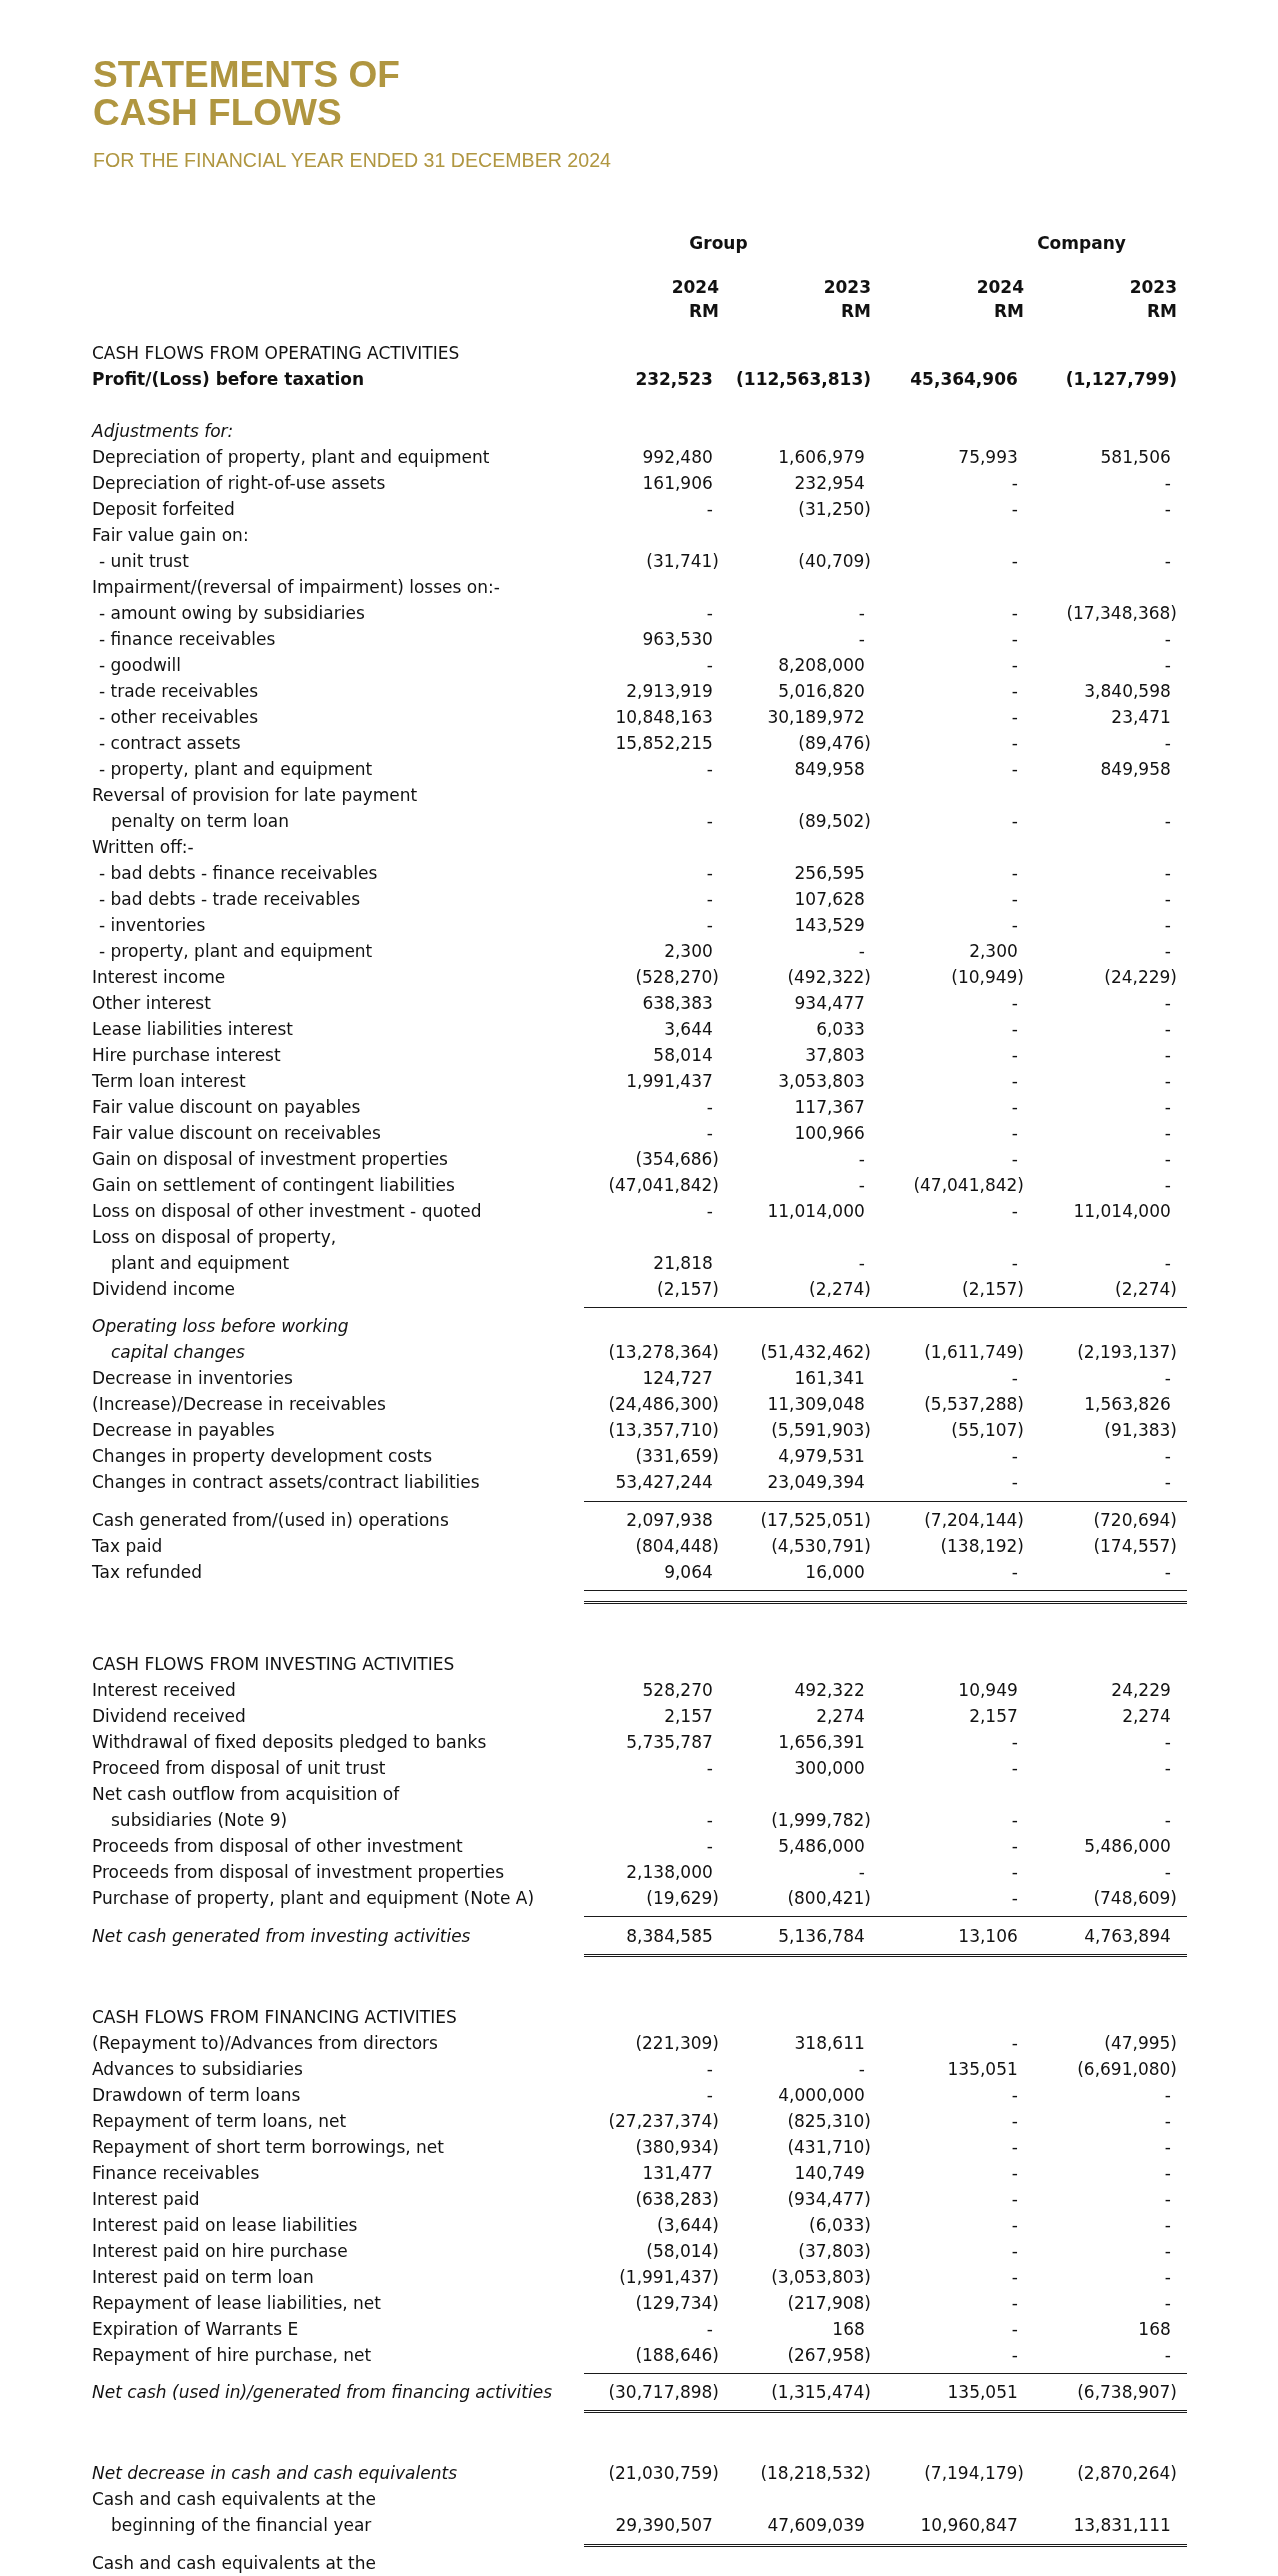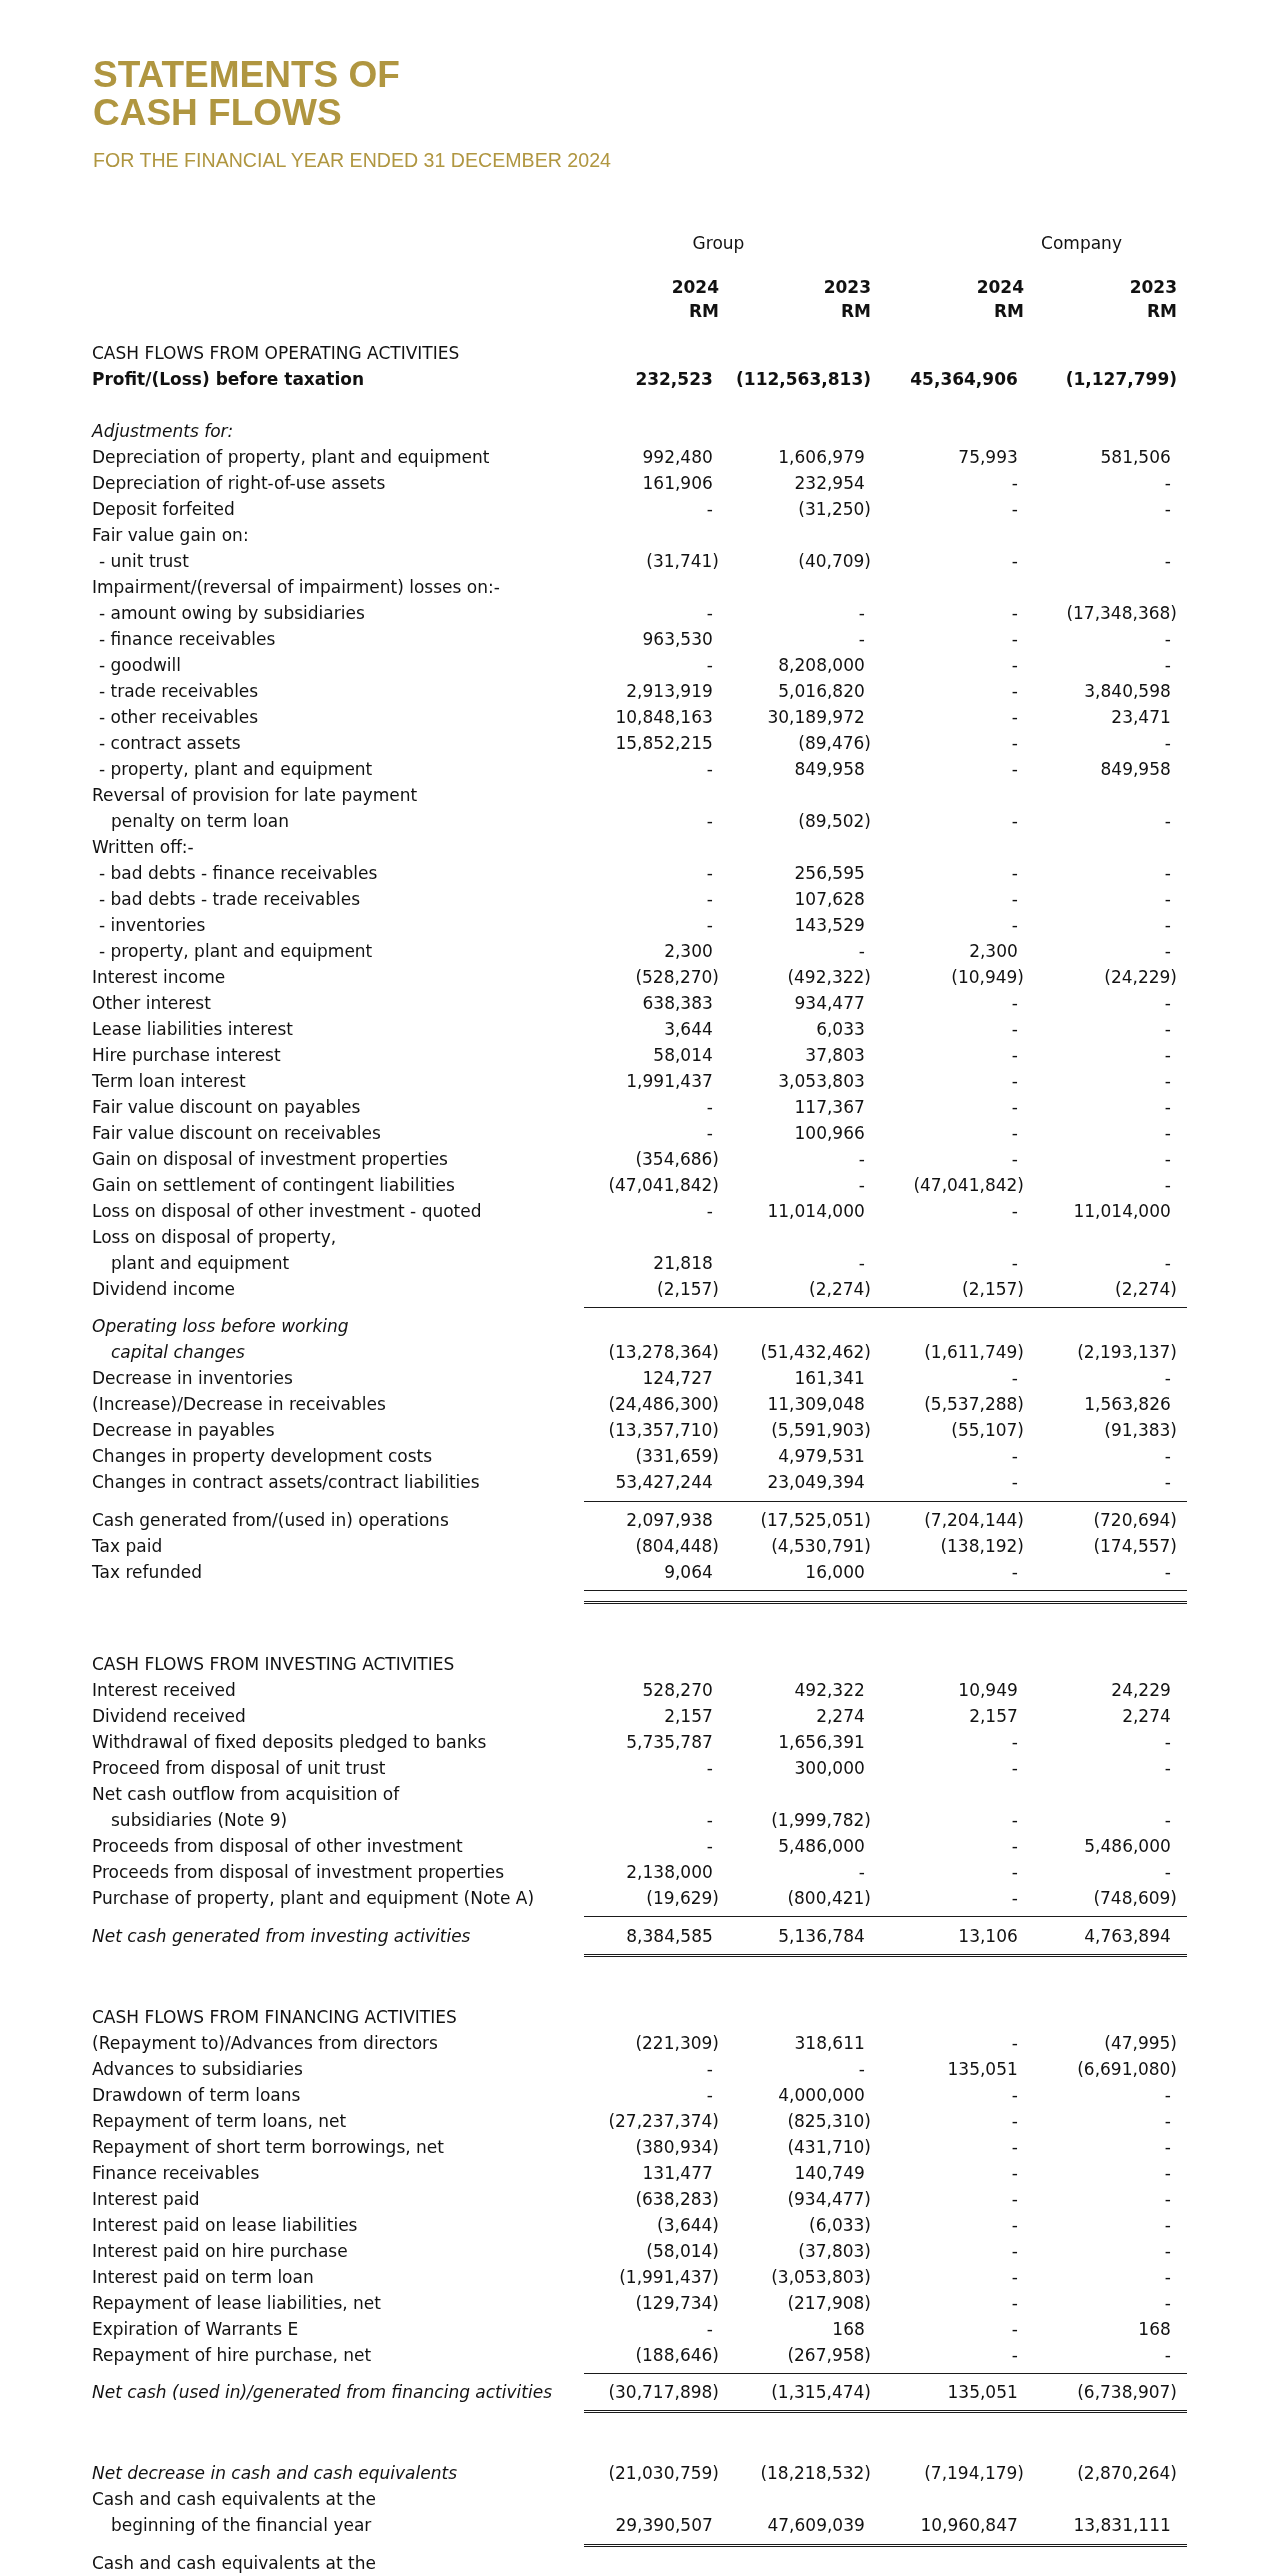--- a/index.html
+++ b/index.html
@@ -52,21 +52,21 @@
   .c2 { left: 875px; }
   .c3 { left: 1028px; }
   .cell.pos { padding-right: 6.2px; }
 
   .row.bold { font-weight: bold; padding-left: 34px; }
   .row.italic .label { font-style: italic; text-align: right; }
   .row.section .label { font-weight: normal; }
   .row.hdr { font-weight: bold; }
   .row.hdr .cell { padding-right: 0; margin-top: 16px; }
   .row.group-hdr .grp {
-    position: absolute; top: 0; font-weight: normal; text-align: center;
+    position: absolute; top: 0; font-weight: bold; text-align: center;
   }
   .grp.g-group { left: 722px; width: 149px; margin-left: -67px; width: 283px; left: 644px; }
   .grp.g-company { left: 940px; width: 283px; }
 
   .gap-s { height: 14.4px; }
   .gap-m { height: 26px; }
   .gap-l { height: 44px; }
 
   .rule {
     position: relative;

